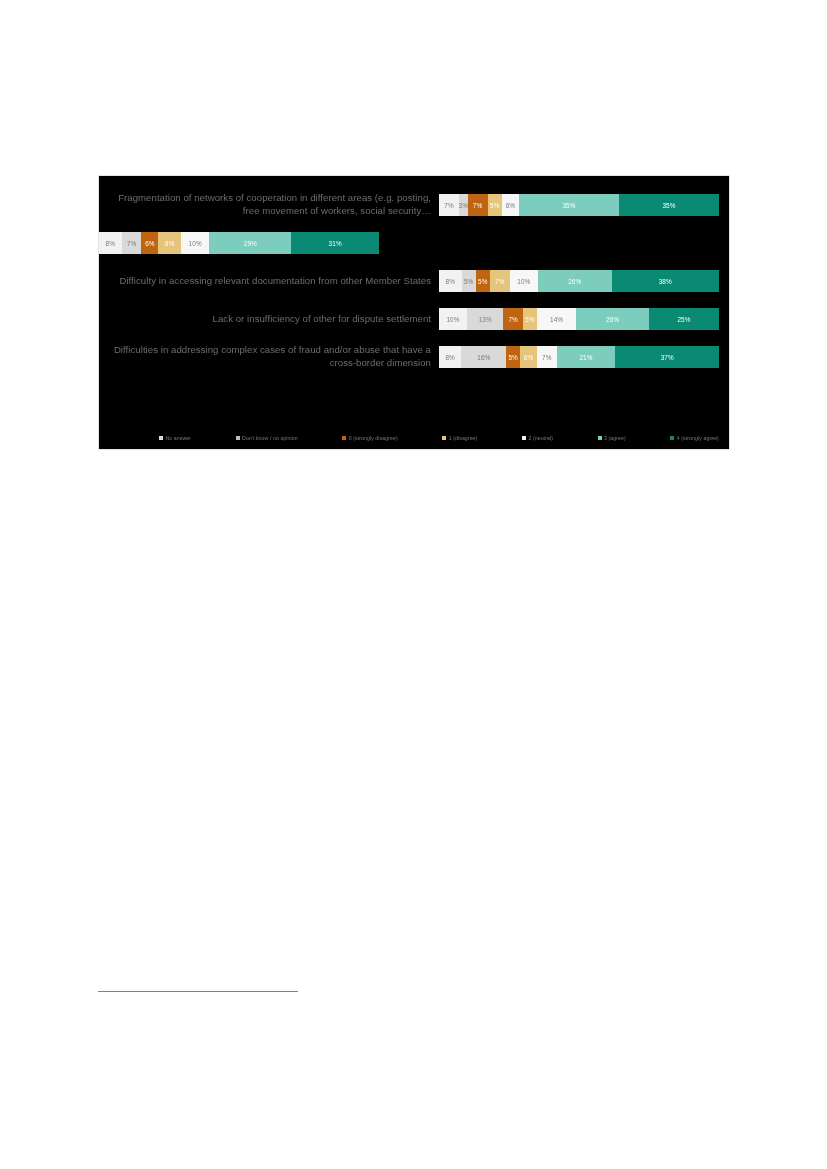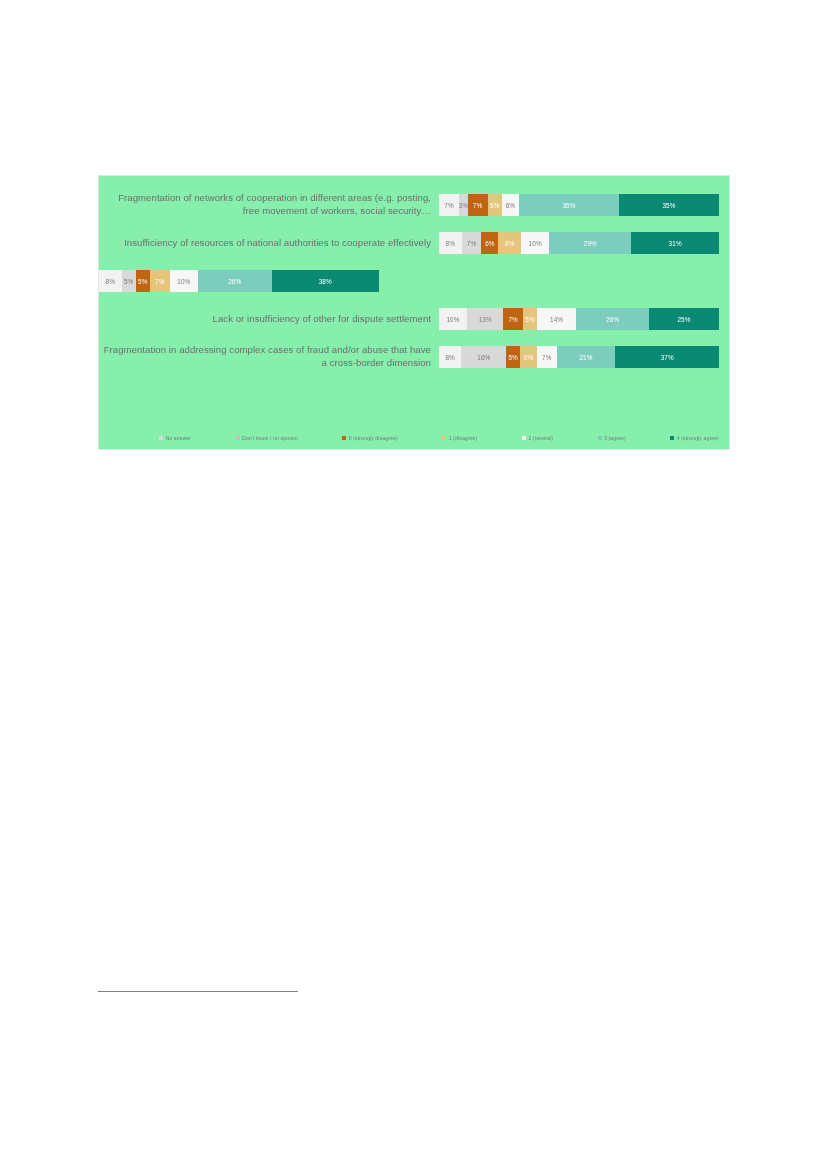--- a/index.html
+++ b/index.html
@@ -18,21 +18,21 @@
 
   
   #chart-frame {
     position: absolute;
     left: 98px;
     top: 175px;
     width: 632px;
     height: 275px;
     border: 1px solid #e4e4e4;
     box-sizing: border-box;
-    background: #86efac;
+    background: #000000;
   }
 
   #rows {
     position: absolute;
     left: 0;
     top: 10px;
     width: 100%;
   }
 
   .chart-row {
@@ -119,32 +119,32 @@
           <div class="seg" style="flex: 0 0 7.14286%; background: rgb(242, 242, 242); color: rgb(122, 122, 122);">7%</div>
           <div class="seg" style="flex: 0 0 3.06122%; background: rgb(217, 217, 217); color: rgb(122, 122, 122);">3%</div>
           <div class="seg" style="flex: 0 0 7.14286%; background: rgb(191, 100, 17); color: rgb(255, 255, 255);">7%</div>
           <div class="seg" style="flex: 0 0 5.10204%; background: rgb(229, 196, 124); color: rgb(255, 255, 255);">5%</div>
           <div class="seg" style="flex: 0 0 6.12245%; background: rgb(247, 247, 247); color: rgb(122, 122, 122);">6%</div>
           <div class="seg" style="flex: 0 0 35.7143%; background: rgb(125, 205, 191); color: rgb(255, 255, 255);">35%</div>
           <div class="seg" style="flex: 0 0 35.7143%; background: rgb(11, 138, 115); color: rgb(255, 255, 255);">35%</div>
         </div>
       </div>
       <div class="chart-row">
-        <div class="row-label">Insufficiency of resources of national authorities to cooperate effectively</div>
         <div class="row-bar">
           <div class="seg" style="flex: 0 0 8.08081%; background: rgb(242, 242, 242); color: rgb(122, 122, 122);">8%</div>
           <div class="seg" style="flex: 0 0 7.07071%; background: rgb(217, 217, 217); color: rgb(122, 122, 122);">7%</div>
           <div class="seg" style="flex: 0 0 6.06061%; background: rgb(191, 100, 17); color: rgb(255, 255, 255);">6%</div>
           <div class="seg" style="flex: 0 0 8.08081%; background: rgb(229, 196, 124); color: rgb(255, 255, 255);">8%</div>
           <div class="seg" style="flex: 0 0 10.101%; background: rgb(247, 247, 247); color: rgb(122, 122, 122);">10%</div>
           <div class="seg" style="flex: 0 0 29.2929%; background: rgb(125, 205, 191); color: rgb(255, 255, 255);">29%</div>
           <div class="seg" style="flex: 0 0 31.3131%; background: rgb(11, 138, 115); color: rgb(255, 255, 255);">31%</div>
         </div>
       </div>
       <div class="chart-row">
+        <div class="row-label">Difficulty in accessing relevant documentation from other Member States</div>
         <div class="row-bar">
           <div class="seg" style="flex: 0 0 8.08081%; background: rgb(242, 242, 242); color: rgb(122, 122, 122);">8%</div>
           <div class="seg" style="flex: 0 0 5.05051%; background: rgb(217, 217, 217); color: rgb(122, 122, 122);">5%</div>
           <div class="seg" style="flex: 0 0 5.05051%; background: rgb(191, 100, 17); color: rgb(255, 255, 255);">5%</div>
           <div class="seg" style="flex: 0 0 7.07071%; background: rgb(229, 196, 124); color: rgb(255, 255, 255);">7%</div>
           <div class="seg" style="flex: 0 0 10.101%; background: rgb(247, 247, 247); color: rgb(122, 122, 122);">10%</div>
           <div class="seg" style="flex: 0 0 26.2626%; background: rgb(125, 205, 191); color: rgb(255, 255, 255);">26%</div>
           <div class="seg" style="flex: 0 0 38.3838%; background: rgb(11, 138, 115); color: rgb(255, 255, 255);">38%</div>
         </div>
       </div>
@@ -154,21 +154,21 @@
           <div class="seg" style="flex: 0 0 10%; background: rgb(242, 242, 242); color: rgb(122, 122, 122);">10%</div>
           <div class="seg" style="flex: 0 0 13%; background: rgb(217, 217, 217); color: rgb(122, 122, 122);">13%</div>
           <div class="seg" style="flex: 0 0 7%; background: rgb(191, 100, 17); color: rgb(255, 255, 255);">7%</div>
           <div class="seg" style="flex: 0 0 5%; background: rgb(229, 196, 124); color: rgb(255, 255, 255);">5%</div>
           <div class="seg" style="flex: 0 0 14%; background: rgb(247, 247, 247); color: rgb(122, 122, 122);">14%</div>
           <div class="seg" style="flex: 0 0 26%; background: rgb(125, 205, 191); color: rgb(255, 255, 255);">26%</div>
           <div class="seg" style="flex: 0 0 25%; background: rgb(11, 138, 115); color: rgb(255, 255, 255);">25%</div>
         </div>
       </div>
       <div class="chart-row">
-        <div class="row-label">Fragmentation in addressing complex cases of fraud and/or abuse that have a cross-border dimension</div>
+        <div class="row-label">Difficulties in addressing complex cases of fraud and/or abuse that have a cross-border dimension</div>
         <div class="row-bar">
           <div class="seg" style="flex: 0 0 8%; background: rgb(242, 242, 242); color: rgb(122, 122, 122);">8%</div>
           <div class="seg" style="flex: 0 0 16%; background: rgb(217, 217, 217); color: rgb(122, 122, 122);">16%</div>
           <div class="seg" style="flex: 0 0 5%; background: rgb(191, 100, 17); color: rgb(255, 255, 255);">5%</div>
           <div class="seg" style="flex: 0 0 6%; background: rgb(229, 196, 124); color: rgb(255, 255, 255);">6%</div>
           <div class="seg" style="flex: 0 0 7%; background: rgb(247, 247, 247); color: rgb(122, 122, 122);">7%</div>
           <div class="seg" style="flex: 0 0 21%; background: rgb(125, 205, 191); color: rgb(255, 255, 255);">21%</div>
           <div class="seg" style="flex: 0 0 37%; background: rgb(11, 138, 115); color: rgb(255, 255, 255);">37%</div>
         </div>
       </div>

